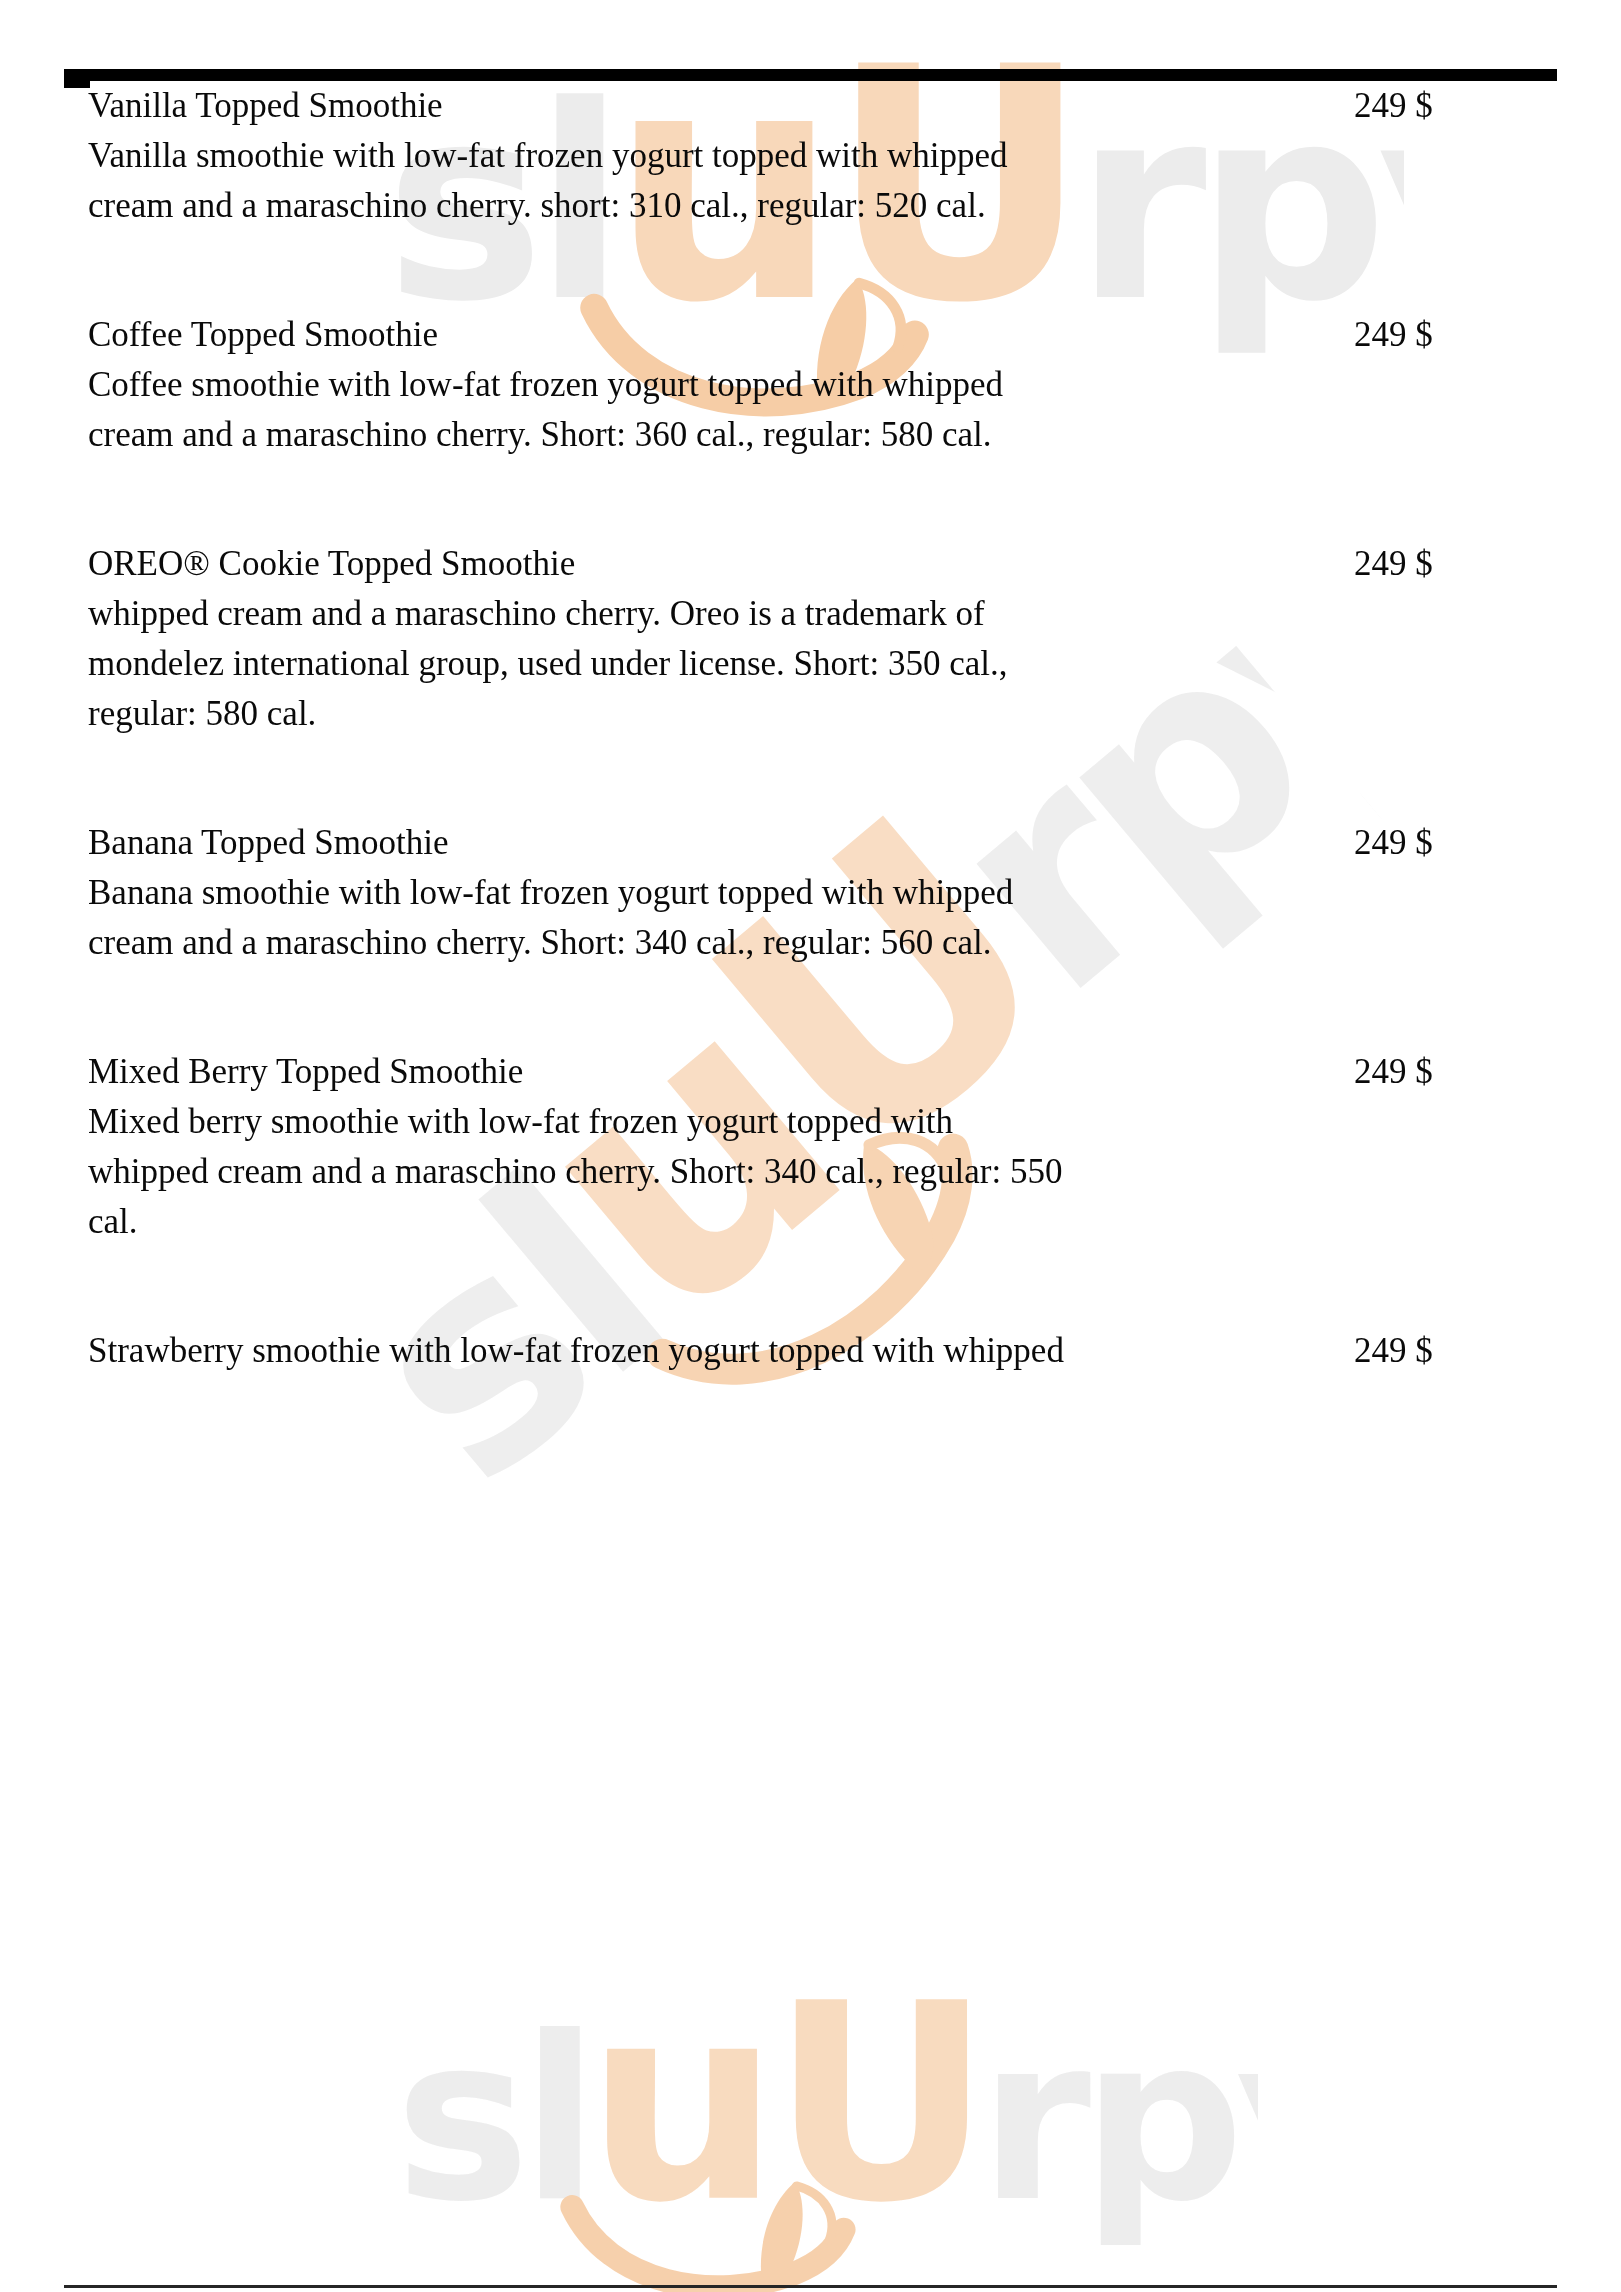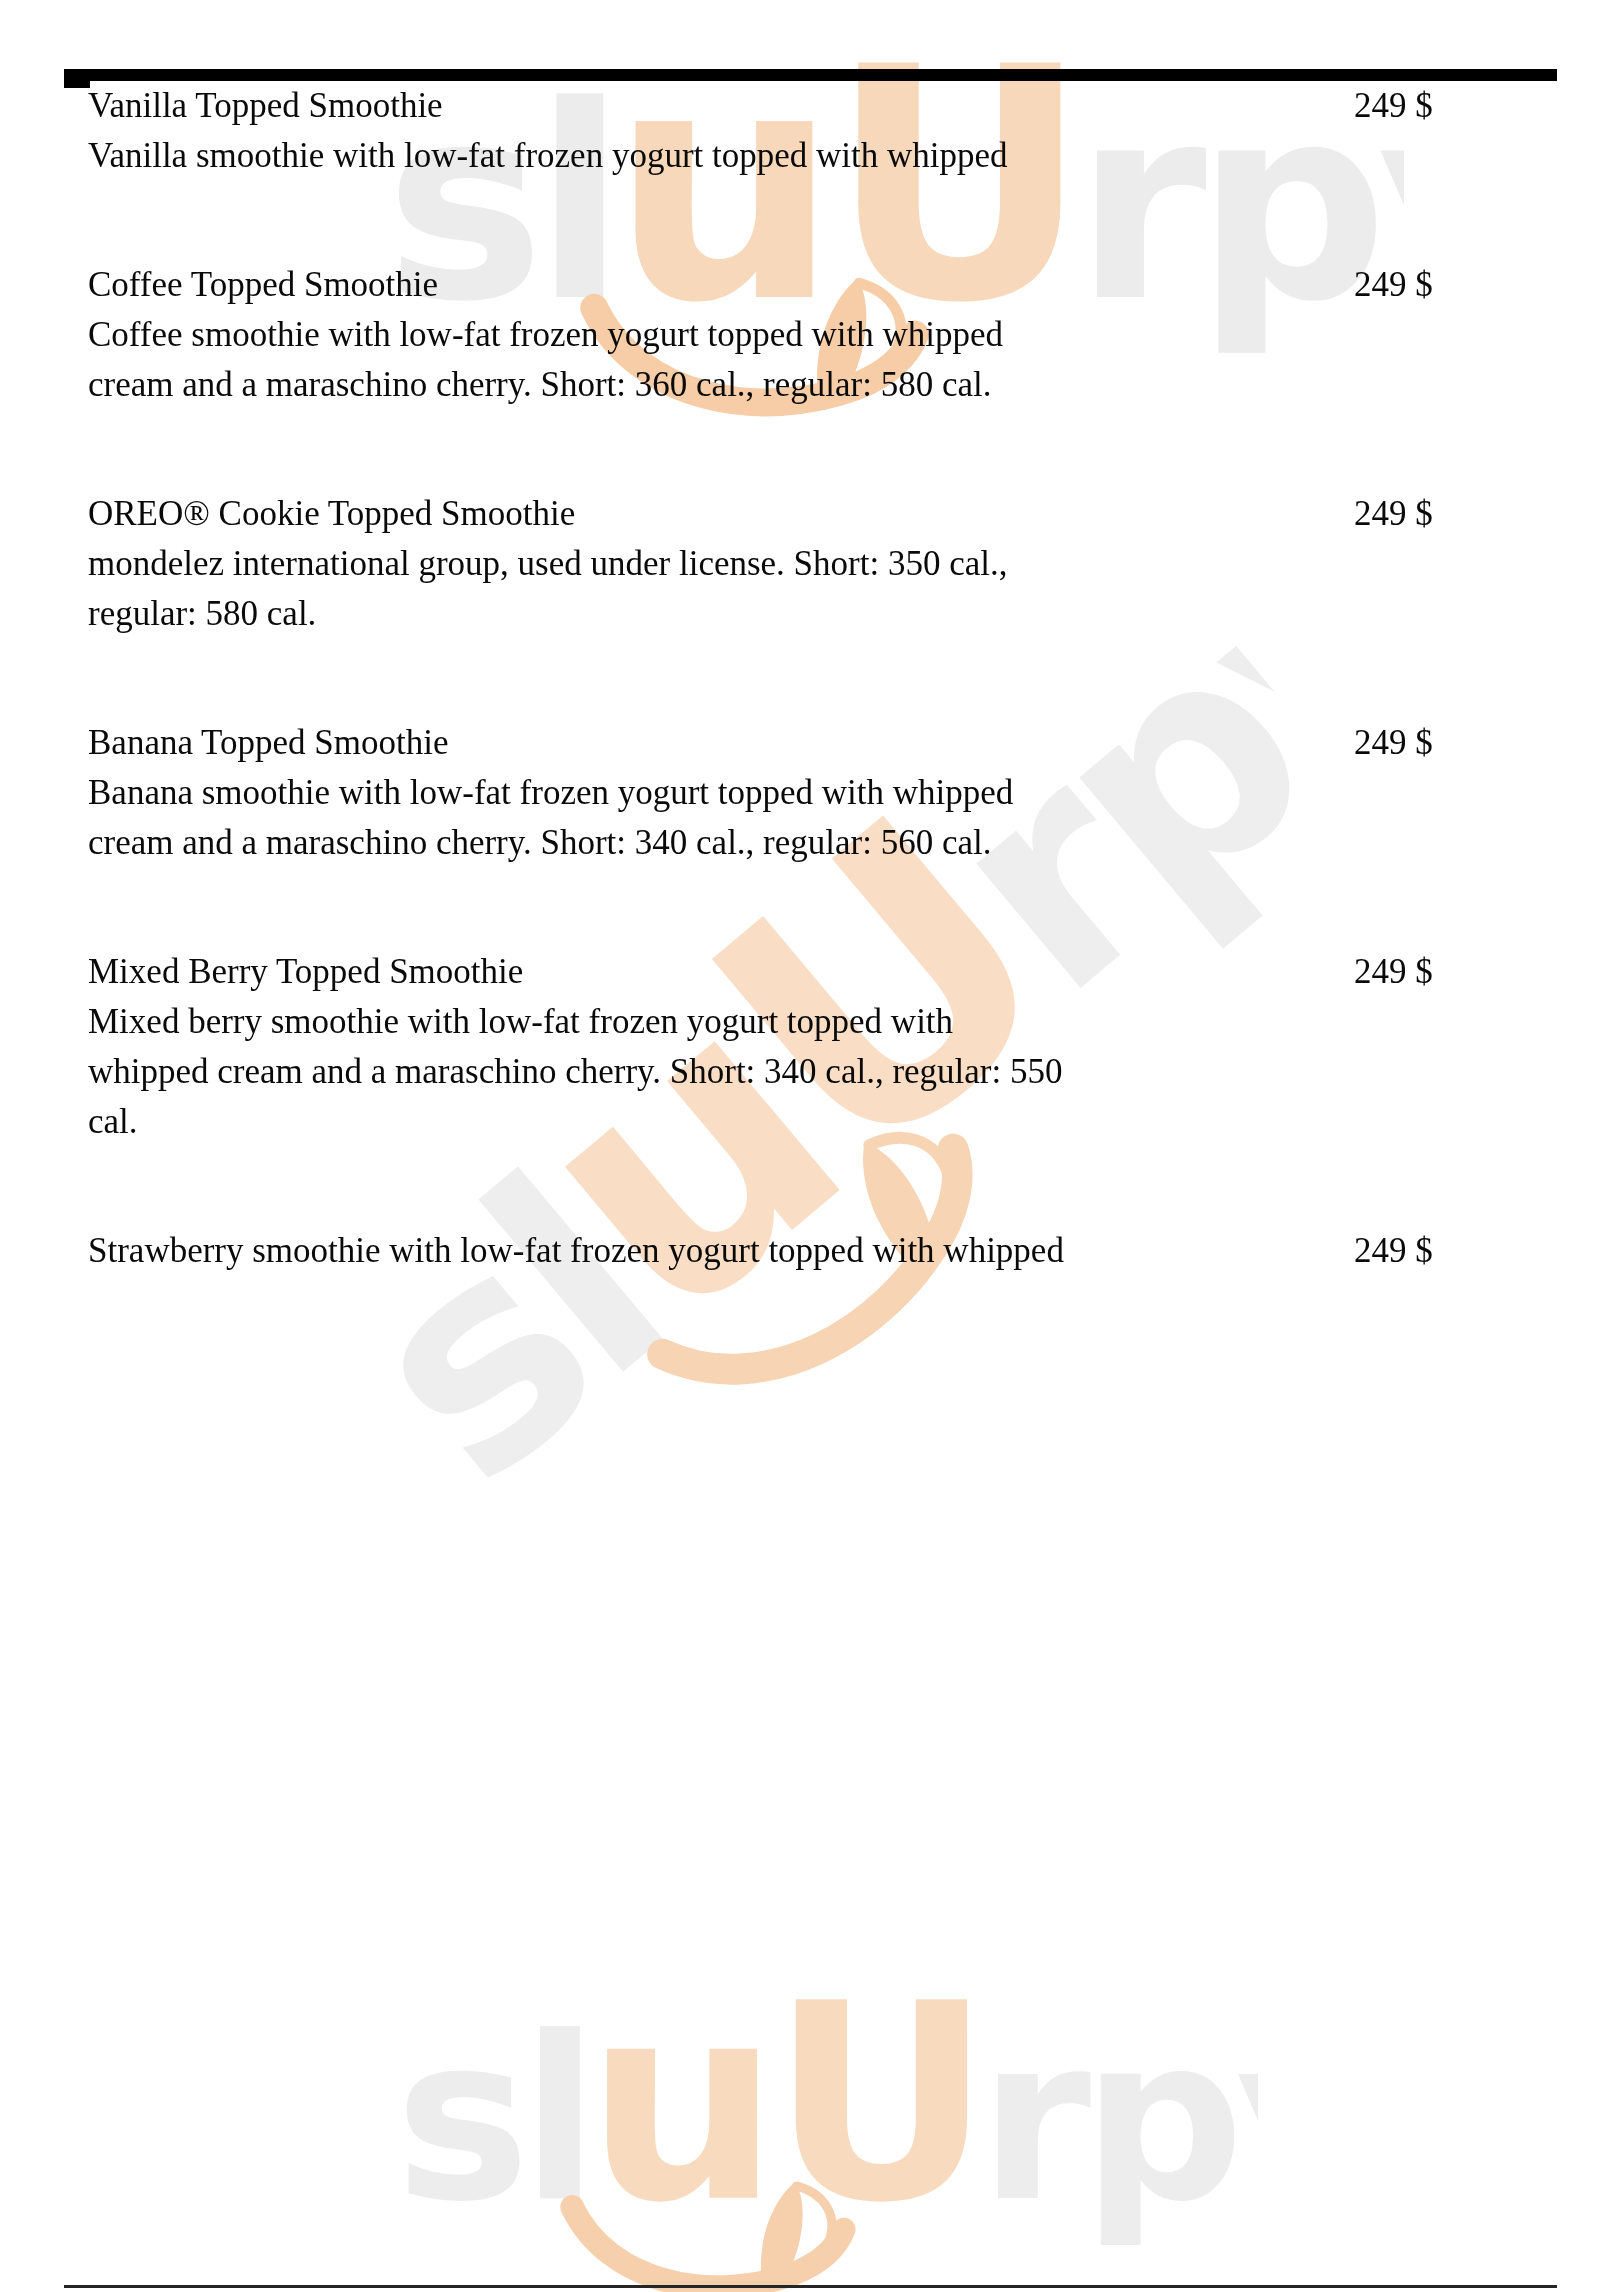--- a/index.html
+++ b/index.html
@@ -62,40 +62,42 @@
   <div class="bottom-rule"></div>
 
   <div class="content" id="menu-list">
   <div class="menu-item">
     <div class="title-row">
       <span class="title">Vanilla Topped Smoothie</span>
       <span class="price">249 $</span>
     </div>
     <div class="desc">
           <div class="desc-line">Vanilla smoothie with low-fat frozen yogurt topped with whipped</div>
+          <div class="desc-line">cream and a maraschino cherry. short: 310 cal., regular: 520 cal.</div>
         </div>
   </div>
 
   <div class="menu-item">
     <div class="title-row">
       <span class="title">Coffee Topped Smoothie</span>
       <span class="price">249 $</span>
     </div>
     <div class="desc">
           <div class="desc-line">Coffee smoothie with low-fat frozen yogurt topped with whipped</div>
           <div class="desc-line">cream and a maraschino cherry. Short: 360 cal., regular: 580 cal.</div>
         </div>
   </div>
 
   <div class="menu-item">
     <div class="title-row">
       <span class="title">OREO® Cookie Topped Smoothie</span>
       <span class="price">249 $</span>
     </div>
     <div class="desc">
+          <div class="desc-line">whipped cream and a maraschino cherry. Oreo is a trademark of</div>
           <div class="desc-line">mondelez international group, used under license. Short: 350 cal.,</div>
           <div class="desc-line">regular: 580 cal.</div>
         </div>
   </div>
 
   <div class="menu-item">
     <div class="title-row">
       <span class="title">Banana Topped Smoothie</span>
       <span class="price">249 $</span>
     </div>

